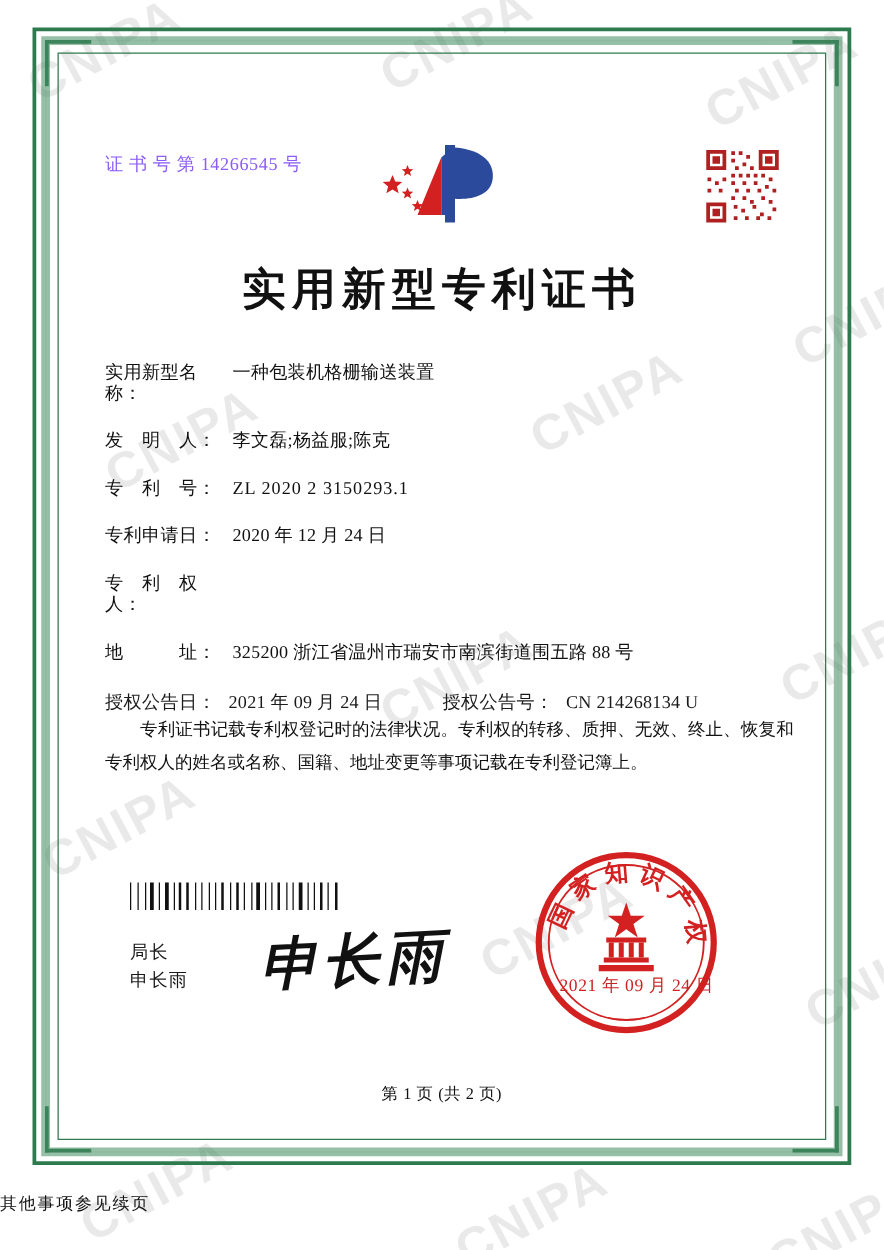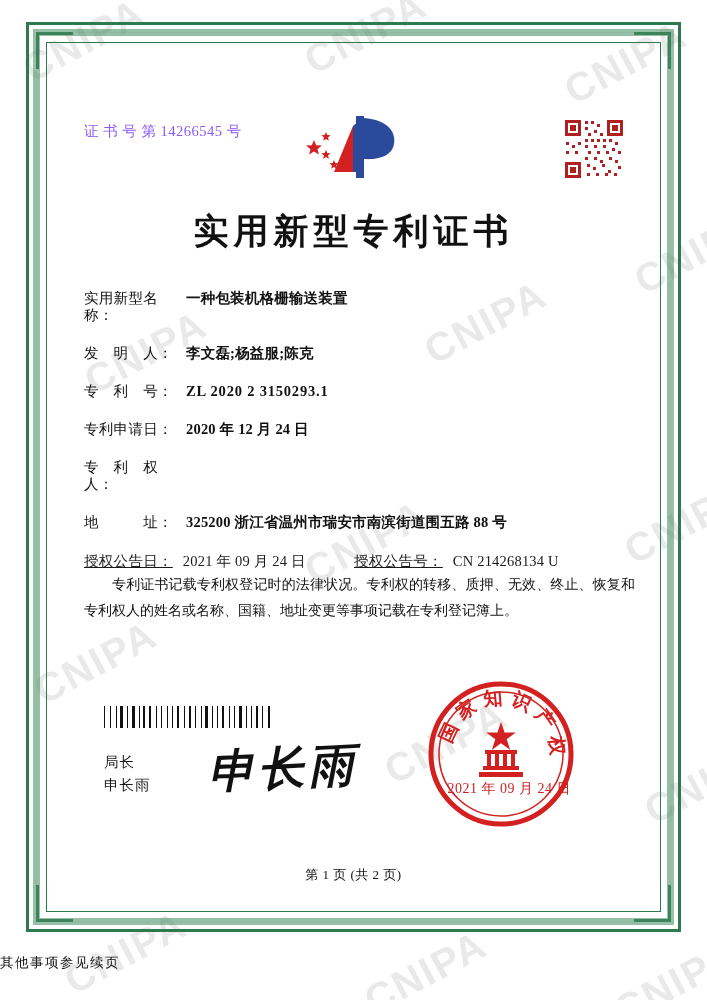--- a/index.html
+++ b/index.html
@@ -154,21 +154,20 @@
   .field-label {
     width: 102px;
     flex: 0 0 102px;
     letter-spacing: .3px;
     color: #111;
   }
   .field-value {
     flex: 1;
     color: #111;
     letter-spacing: .2px;
-    font-weight: bold;
   }
   .field-value.mono-ish {
     font-family: "Liberation Serif", serif;
     letter-spacing: .8px;
   }
 
   .row-split {
     display: flex;
     align-items: baseline;
     font-size: 14.5px;
@@ -178,21 +177,21 @@
     display: flex;
     align-items: baseline;
     width: 270px;
     flex: 0 0 270px;
   }
   .row-split .right {
     display: flex;
     align-items: baseline;
     flex: 1;
   }
-  .row-split .lbl { white-space: nowrap; letter-spacing: .3px; text-decoration: underline; }
+  .row-split .lbl { white-space: nowrap; letter-spacing: .3px; }
   .row-split .val { margin-left: 10px; letter-spacing: .2px; }
 
   .paragraphs {
     position: absolute;
     left: 24px;
     right: 12px;
     top: 512px;
     font-size: 14px;
     line-height: 1.85;
     text-align: justify;

